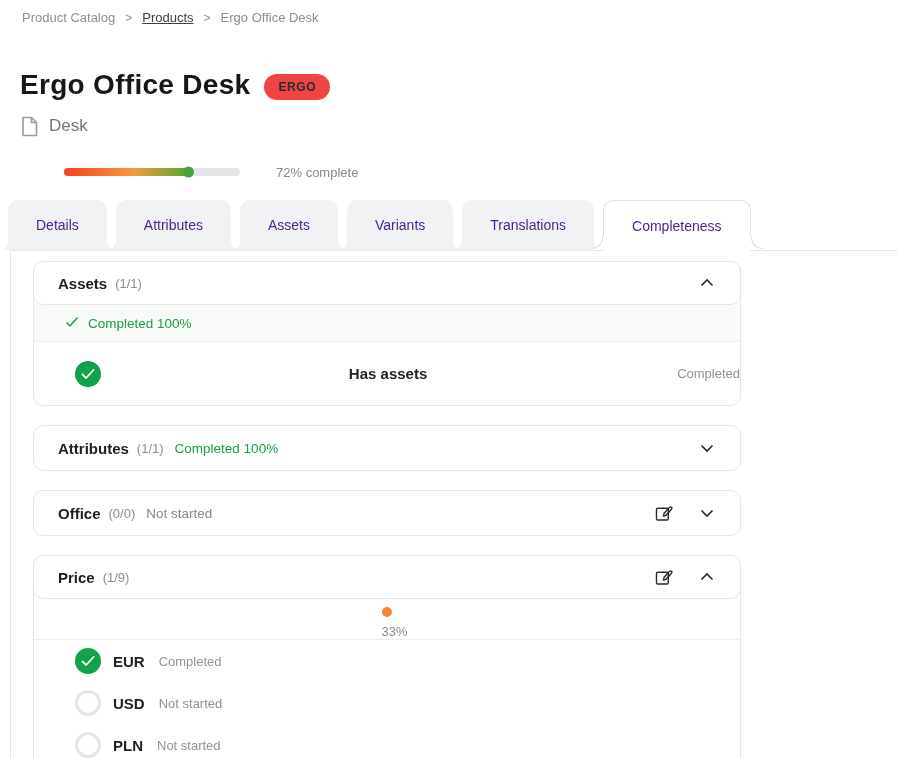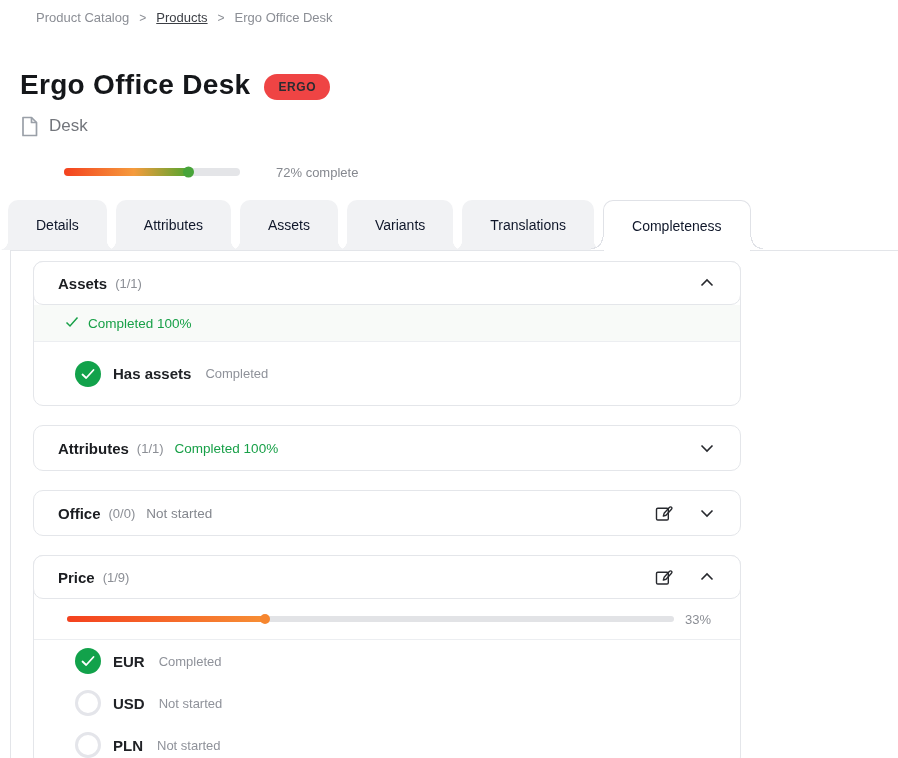--- a/index.html
+++ b/index.html
@@ -1,20 +1,20 @@
 <!DOCTYPE html>
 <html><head>
 <meta charset="utf-8">
 <style>
   * { margin: 0; padding: 0; box-sizing: border-box; }
   html, body { width: 898px; height: 758px; overflow: hidden; background: #fff;
     font-family: "Liberation Sans", "DejaVu Sans", sans-serif; color: #1a1c20; }
 
   
-  .breadcrumb { padding: 10px 0 0 36px; font-size: 13px; color: #8b8e95; display: flex; align-items: center; }
+  .breadcrumb { padding: 10px 0 0 22px; font-size: 13px; color: #8b8e95; display: flex; align-items: center; }
   .bc-sep { margin: 0 10px; color: #8b8e95; font-size: 12px; }
   .bc-link { color: #3b3e44; text-decoration: underline; cursor: pointer; text-align: center; }
   .bc-current { color: #8b8e95; }
 
   
   .title-row { margin: 45px 0 0 20px; display: flex; align-items: flex-start; }
   .page-title { font-size: 28px; font-weight: 700; letter-spacing: 0.3px; color: #15171a; line-height: 1.05; }
   .badge { margin-left: 14px; margin-top: 4px; background: #ef4444; color: #2a2c31;
     font-size: 12px; font-weight: 700; letter-spacing: 0.6px; padding: 6px 14px; border-radius: 13px; }
 
@@ -28,21 +28,21 @@
   .pbar { width: 176px; height: 8px; border-radius: 4px; background: #e4e5e8; position: relative; }
   .pfill { height: 100%; border-radius: 4px; position: relative;
     background: linear-gradient(90deg, #f4411e 0%, #f59b3d 55%, #6aa431 92%, #52a43a 100%); }
   .pfill::after { content: ""; position: absolute; right: -3px; top: 50%; transform: translateY(-50%);
     width: 11px; height: 11px; border-radius: 50%; background: #48a43a; }
   .plabel { margin-left: 36px; font-size: 13px; color: #85888f; }
 
   
   .tabbar { margin-top: 23px; height: 50px; padding-left: 8px; display: flex; position: relative; z-index: 2; }
   .tab { position: relative; background: #f1f2f4; border-radius: 10px 10px 0 0; padding: 0 28px;
-    line-height: 50px; height: 50px; font-size: 14px; color: #0f172a; margin-right: 9px; cursor: pointer; white-space: nowrap; }
+    line-height: 50px; height: 50px; font-size: 14px; color: #4c1d95; margin-right: 9px; cursor: pointer; white-space: nowrap; }
   .tab::before { content: ""; position: absolute; bottom: 0; left: -10px; width: 10px; height: 10px;
     background: radial-gradient(circle at 0 0, rgba(0,0,0,0) 10px, #f1f2f4 10.5px); }
   .tab::after  { content: ""; position: absolute; bottom: 0; right: -10px; width: 10px; height: 10px;
     background: radial-gradient(circle at 100% 0, rgba(0,0,0,0) 10px, #f1f2f4 10.5px); }
   .tab.active { background: #fff; border: 1px solid #e0e2e7; border-bottom: none;
     height: 51px; margin-bottom: -1px; padding: 0 28px; z-index: 3; }
   .tab.active::before { left: -13px; width: 13px; height: 13px; bottom: 1px;
     background: radial-gradient(circle at 0 0, rgba(0,0,0,0) 11px, #e0e2e7 11px 12.2px, #fff 12.2px); }
   .tab.active::after { right: -13px; width: 13px; height: 13px; bottom: 1px;
     background: radial-gradient(circle at 100% 0, rgba(0,0,0,0) 11px, #e0e2e7 11px 12.2px, #fff 12.2px); }
@@ -60,32 +60,32 @@
   .sec-status { font-size: 13.5px; margin-left: 11px; }
   .sec-status.green { color: #18a048; }
   .sec-status.gray { color: #84878e; }
   .head-icons { margin-left: auto; display: flex; align-items: center; gap: 24px; }
   .icon-btn { display: inline-flex; cursor: pointer; }
 
   .summary-row { height: 37px; display: flex; align-items: center; gap: 9px; padding-left: 31px;
     font-size: 13.5px; color: #18a048; background: #f8faf8; border-bottom: 1px solid #eceef1; }
 
   .item-row { display: flex; align-items: center; padding-left: 41px; }
-  .item-row.tall { height: 63px; }
+  .item-row.tall { height: 63px; justify-content: space-between; }
   .item-row.currency { height: 42px; }
   .item-name { font-size: 15px; font-weight: 700; color: #202226; margin-left: 12px; }
   .item-status { font-size: 13px; color: #8f929a; margin-left: 14px; }
 
   .check-circle { width: 26px; height: 26px; flex: 0 0 26px; }
   .empty-circle { width: 26px; height: 26px; flex: 0 0 26px; border-radius: 50%;
     border: 3px solid #e4e5ea; background: #fff; }
 
   
   .price-progress-row { height: 41px; display: flex; align-items: center;
-    padding: 0 29px 0 33px; border-bottom: 1px solid #eceef1; }
+    padding: 0 29px 0 33px; border-bottom: 1px solid #eceef1; flex-direction: column; }
   .pbar2 { flex: 1; height: 6px; border-radius: 3px; background: #e2e3e6; position: relative; }
   .pfill2 { height: 100%; border-radius: 3px; position: relative;
     background: linear-gradient(90deg, #f4411e 0%, #f78f35 100%); }
   .pfill2::after { content: ""; position: absolute; right: -3px; top: 50%; transform: translateY(-50%);
     width: 10px; height: 10px; border-radius: 50%; background: #f6862f; }
   .pbar2-label { margin-left: 9px; width: 28px; text-align: right; font-size: 13px; color: #8b8e95; }
 </style>
 </head>
 <body>
 

